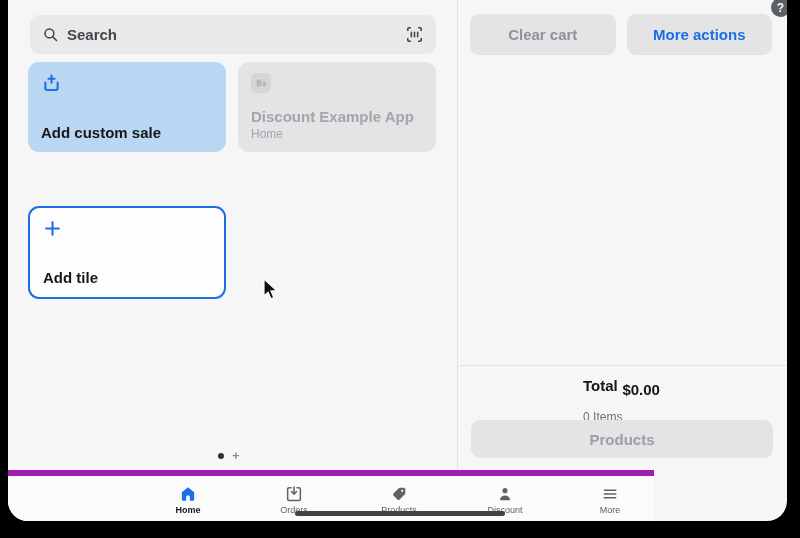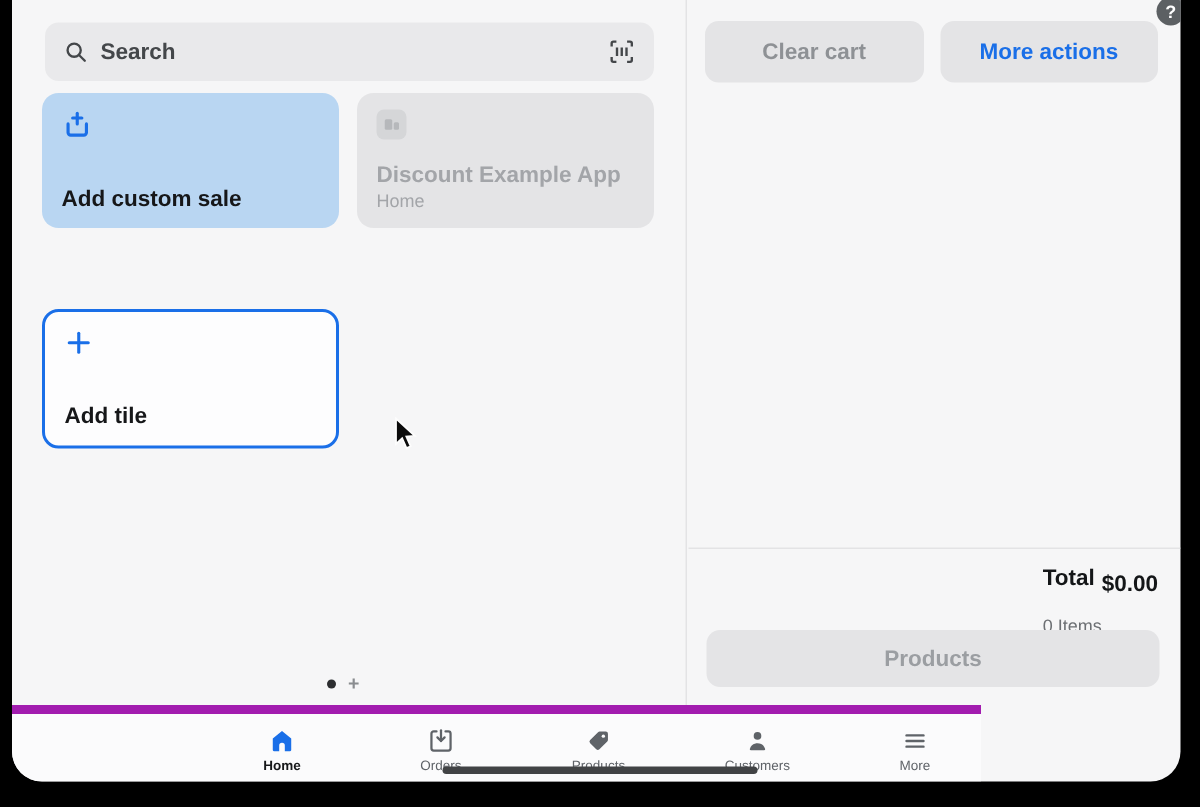--- a/index.html
+++ b/index.html
@@ -41,21 +41,21 @@
   .right-panel { position:absolute; left:451px; top:0; width:328px; height:470px; }
   .cart-actions { position:absolute; left:11px; top:14px; right:15px; display:flex; gap:11px; }
   .btn { border:none; border-radius:9px; background:#e4e4e6; height:41px;
     font-size:15px; font-weight:700; cursor:pointer;
     font-family:"Liberation Sans", sans-serif; }
   .btn-clear { flex:1; color:#8e9195; }
   .btn-more { flex:1; color:#1a6fe8; }
   .totals-divider { position:absolute; left:0; top:365px; width:328px; height:1px;
     background:#e3e3e5; }
   .total-row { position:absolute; left:12px; right:15px; top:377px; display:flex;
-    justify-content:flex-end; }
+    justify-content:center; }
   .total-label { font-size:15px; font-weight:700; color:#141618; }
   .items-count { font-size:12px; color:#6d7074; margin-top:16px; }
   .total-amount { font-size:15px; font-weight:700; color:#141618; margin-top:4px; }
   .btn-checkout { position:absolute; left:12px; top:420px; width:302px; height:38px;
     color:#9b9ea2; font-weight:600; }
 
   .help-badge { position:absolute; left:763px; top:-2px; width:19px; height:19px;
     border-radius:50%; background:#5c6063; color:#fff; font-size:12px; font-weight:700;
     display:flex; align-items:center; justify-content:center; cursor:pointer; }
 
@@ -191,21 +191,21 @@
         <span class="nav-label">Products</span>
       </div>
 
       <div class="nav-item" style="left:462px;">
         <span style="display:flex;">
           <svg width="18" height="18" viewBox="0 0 24 24" fill="#5f6368">
             <circle cx="12" cy="7.5" r="3.4"></circle>
             <path d="M5.2 19.2c.9-3.4 3.6-5.2 6.8-5.2s5.9 1.8 6.8 5.2c.1.5-.3 1-.8 1H6c-.5 0-.9-.5-.8-1Z"></path>
           </svg>
         </span>
-        <span class="nav-label">Customers</span>
+        <span class="nav-label">Discount</span>
       </div>
 
       <div class="nav-item" style="left:567px;">
         <span style="display:flex;">
           <svg width="18" height="18" viewBox="0 0 24 24" stroke="#5f6368" stroke-width="2.2" stroke-linecap="round">
             <line x1="4.5" y1="7" x2="19.5" y2="7"></line>
             <line x1="4.5" y1="12" x2="19.5" y2="12"></line>
             <line x1="4.5" y1="17" x2="19.5" y2="17"></line>
           </svg>
         </span>

